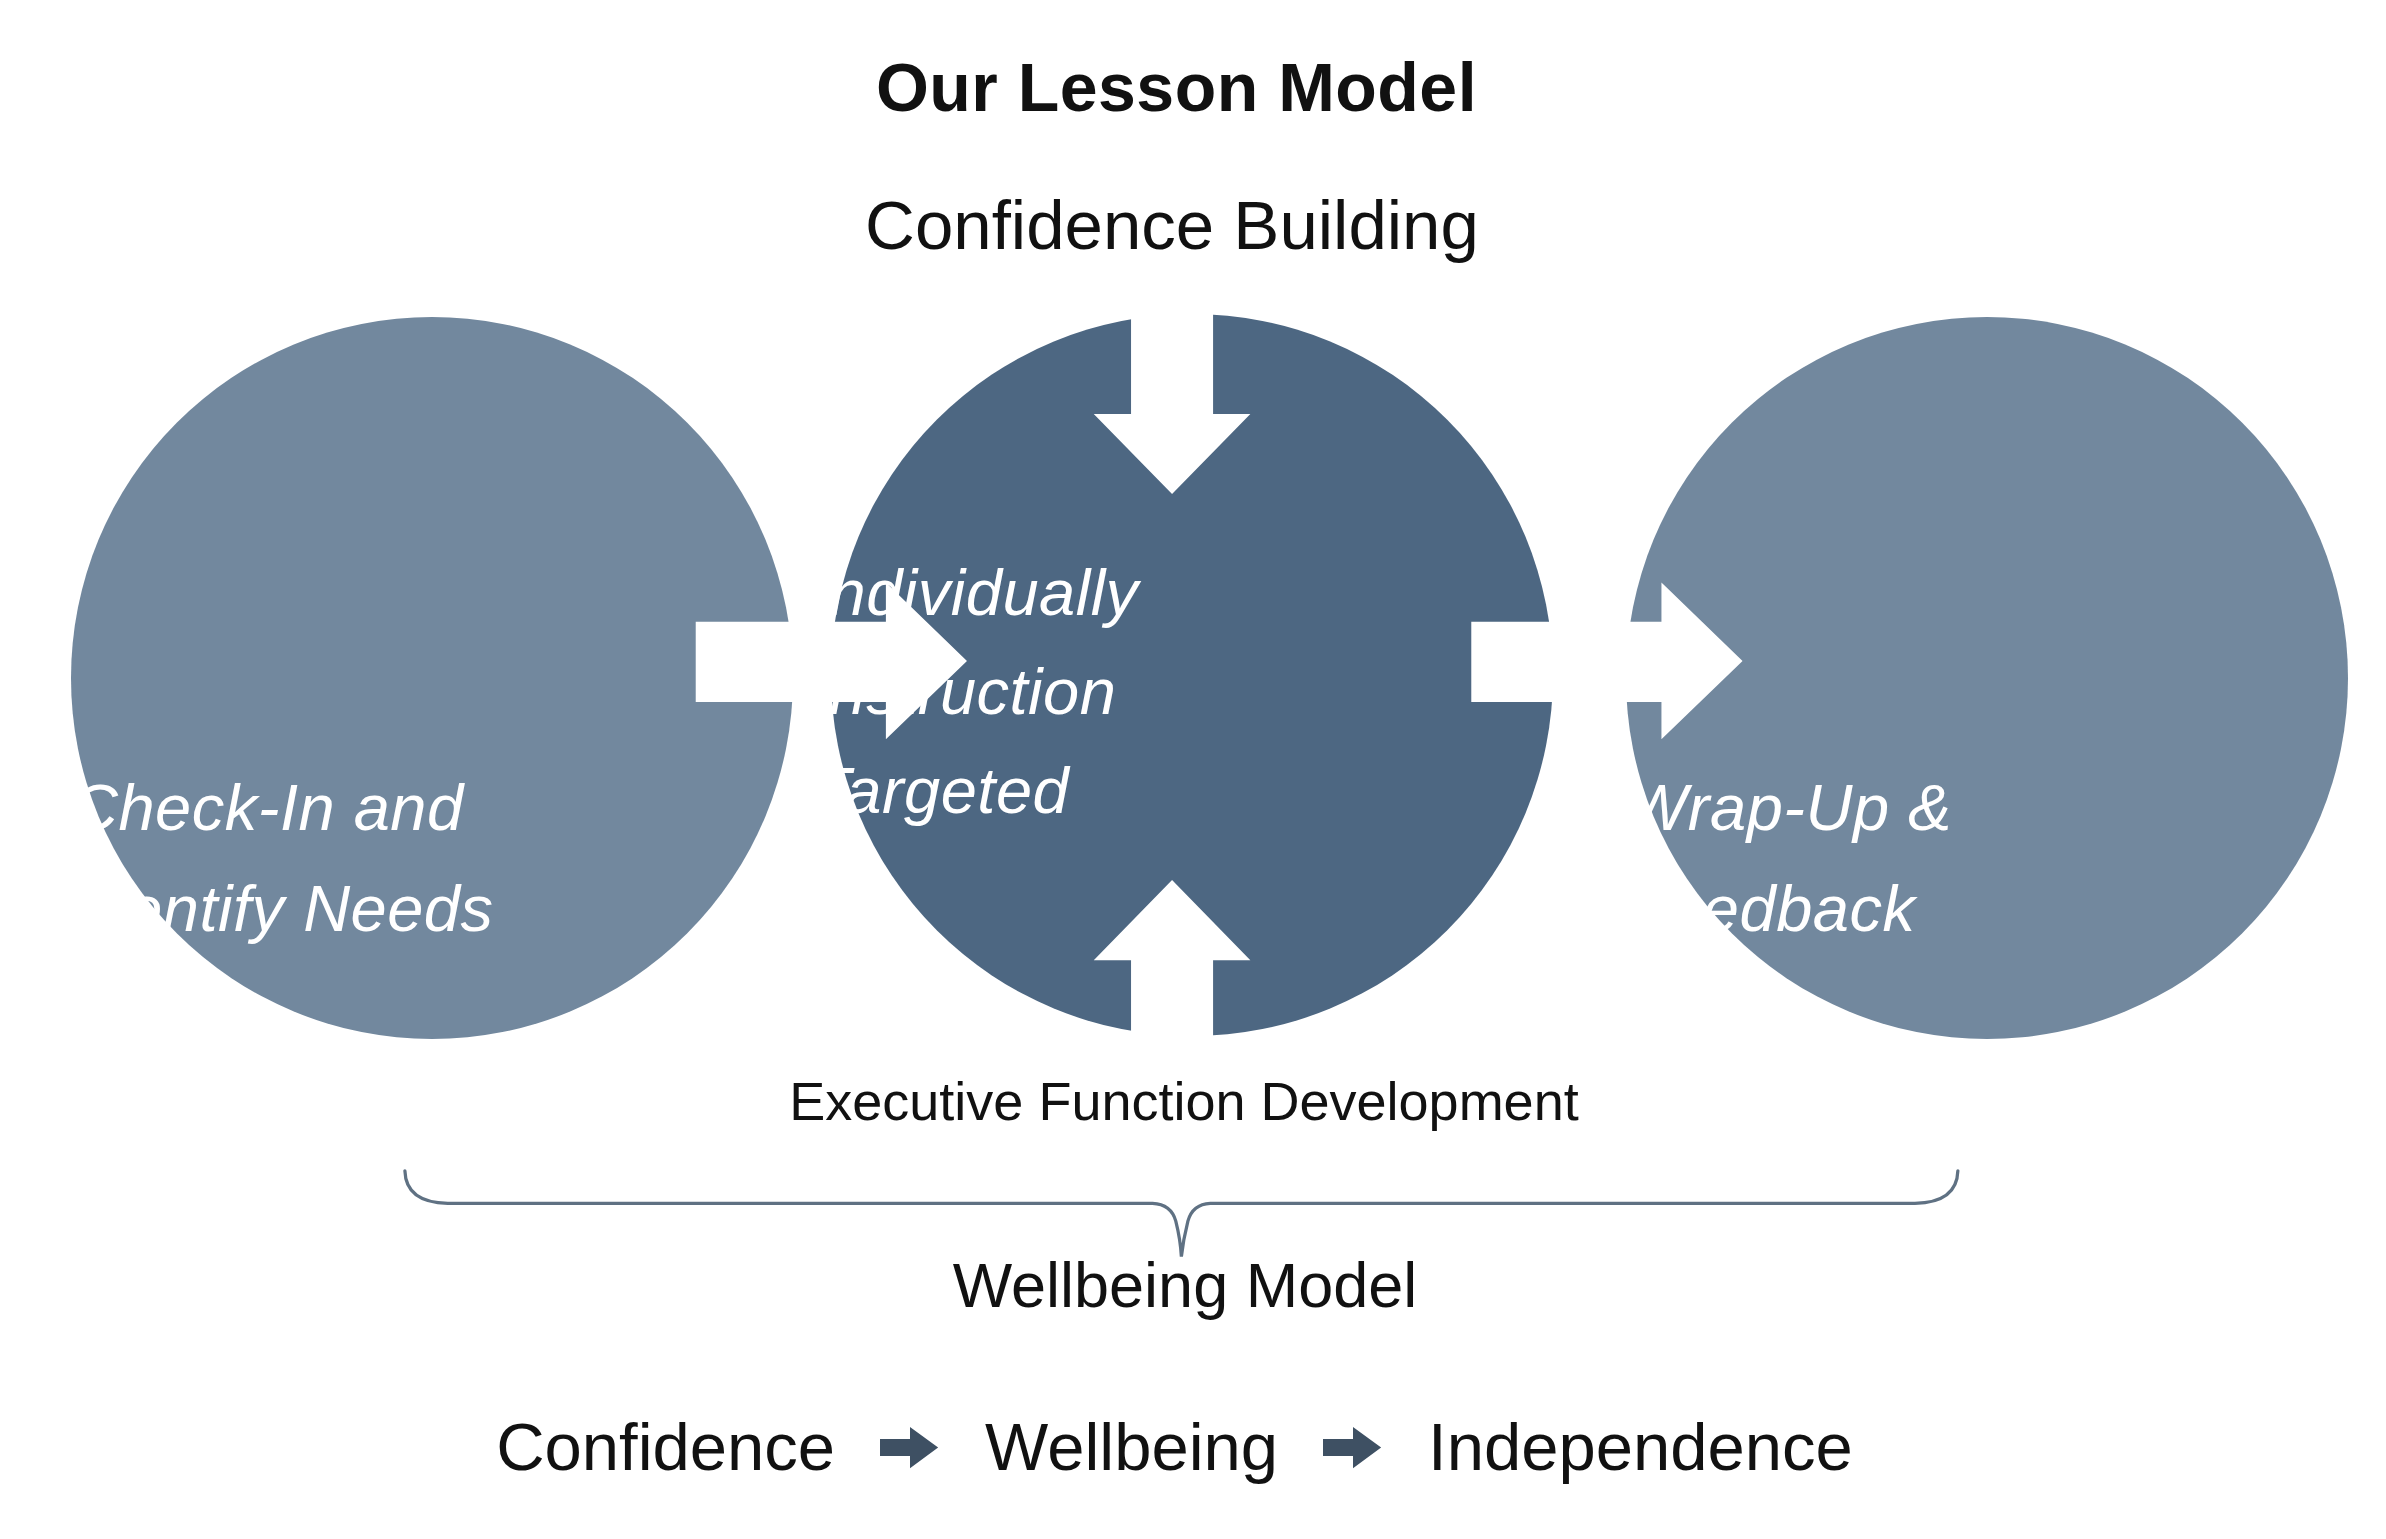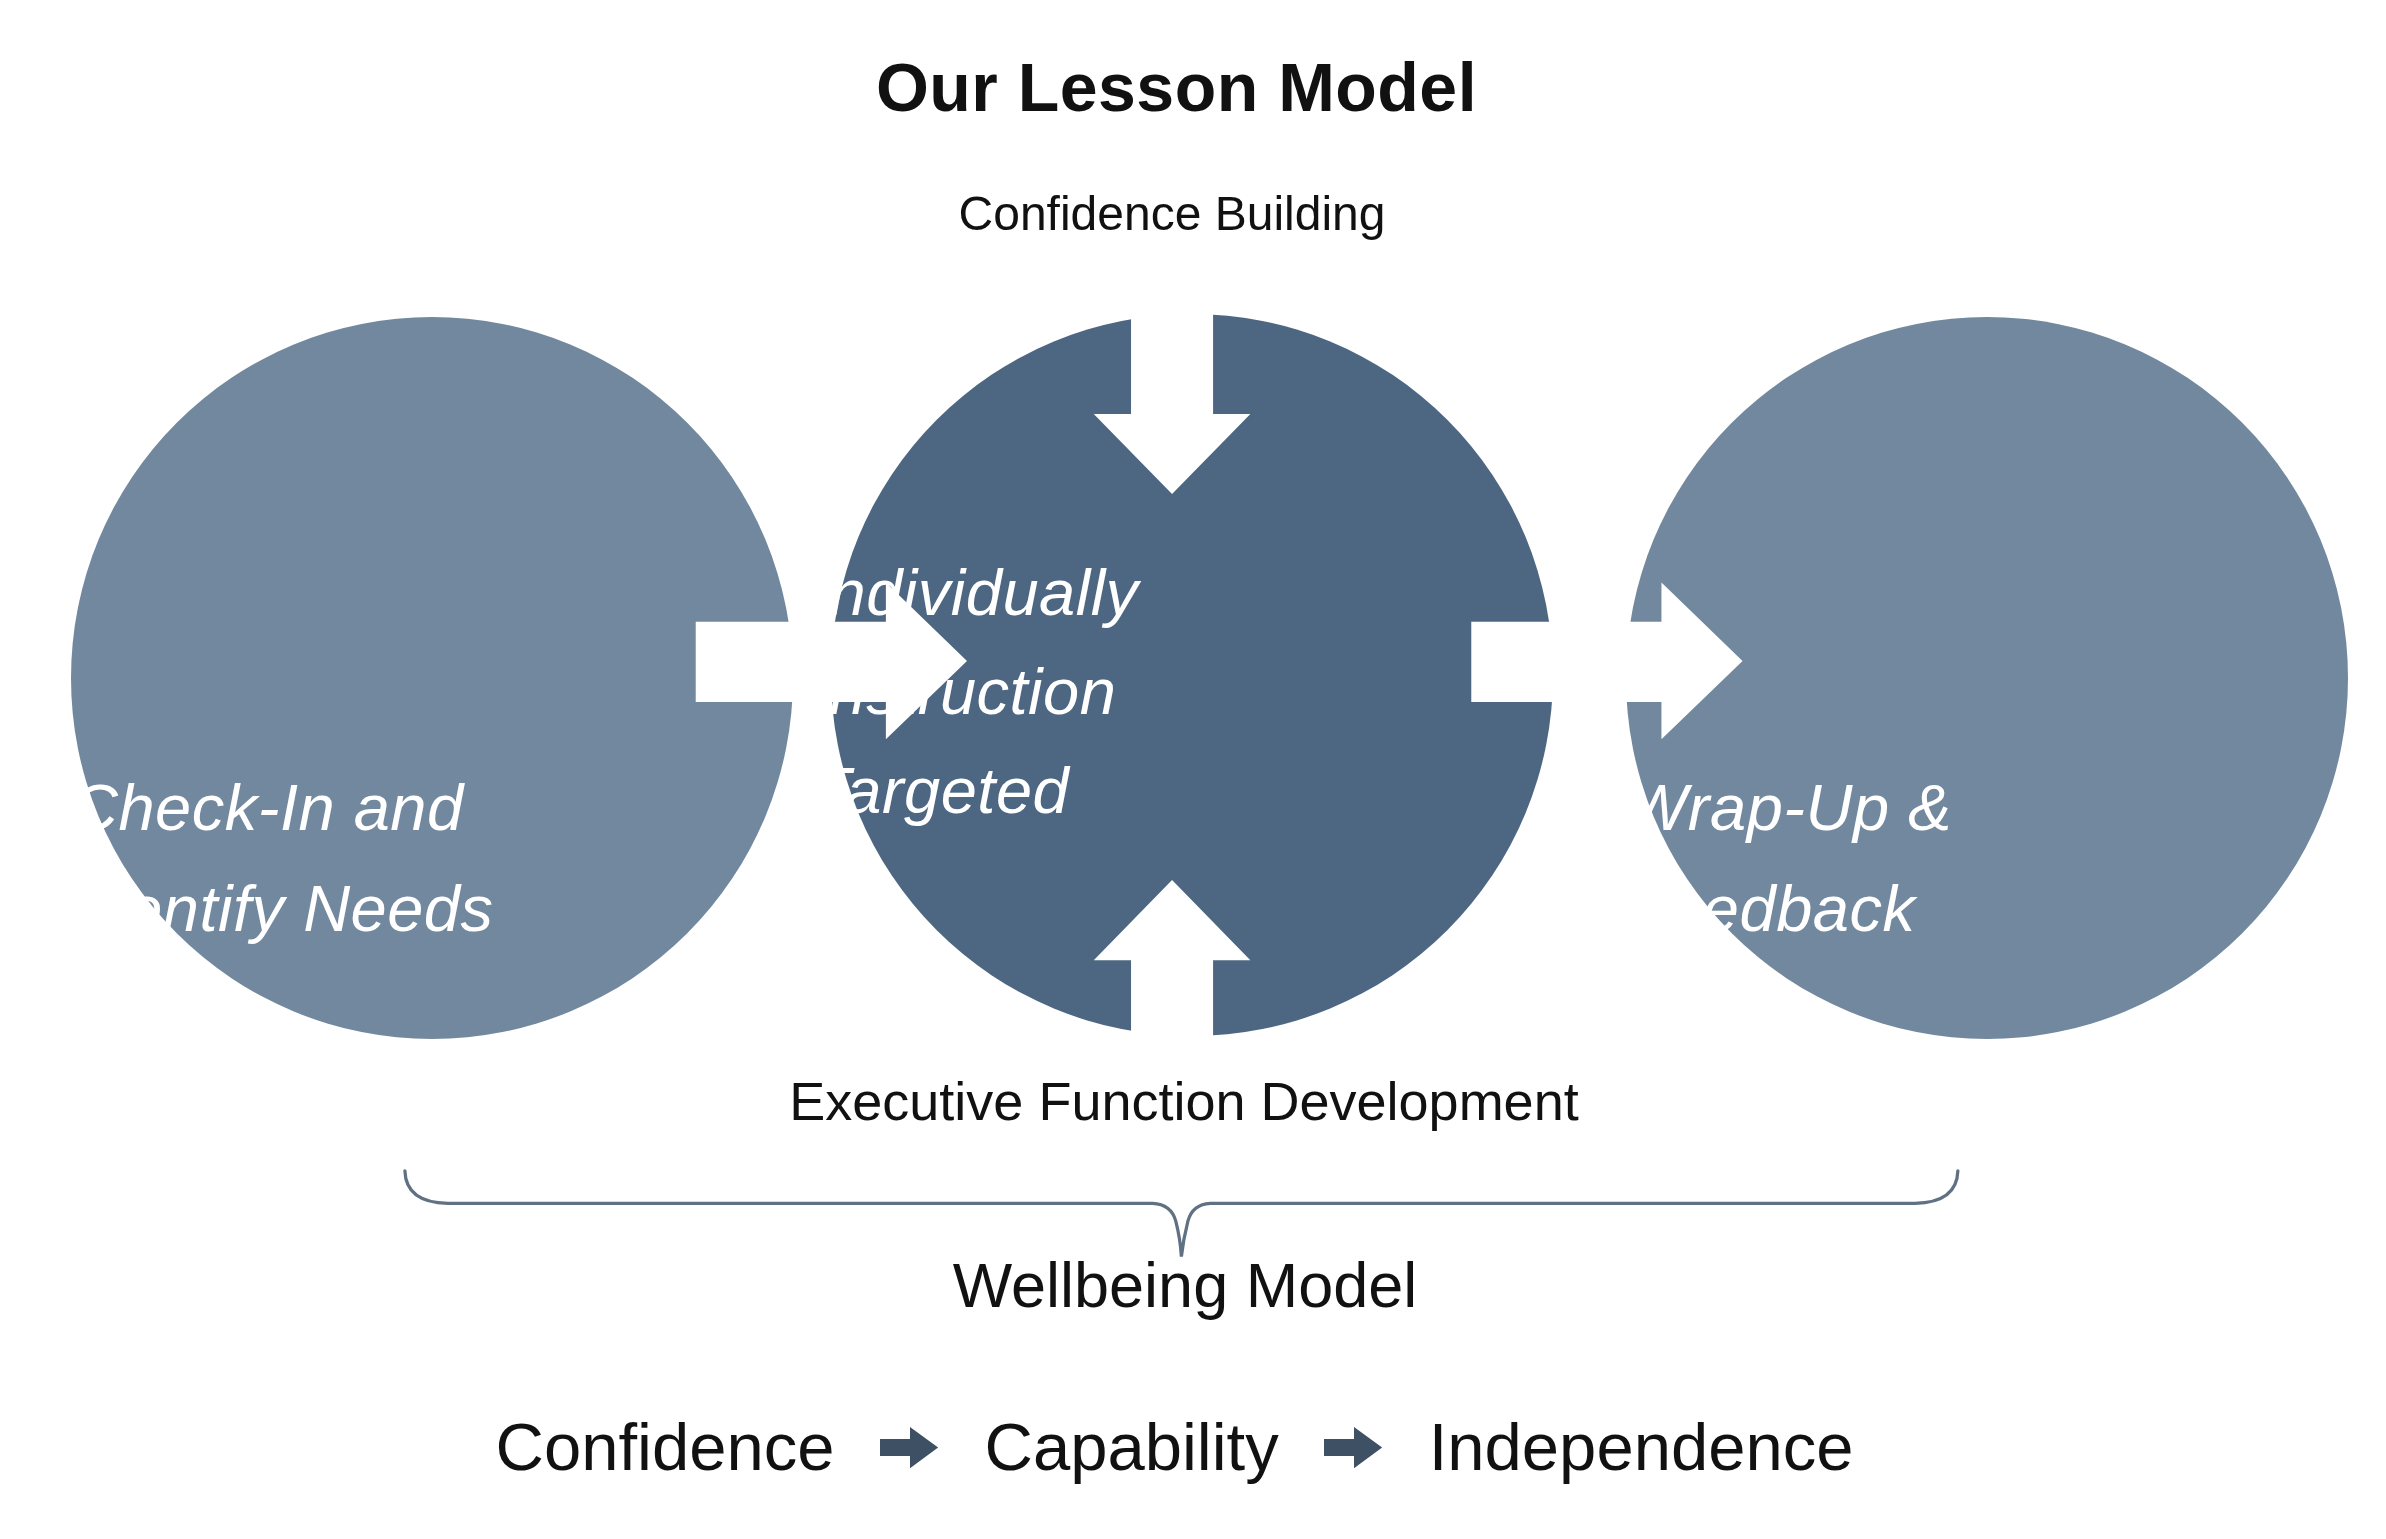--- a/index.html
+++ b/index.html
@@ -5,21 +5,21 @@
   html,body{margin:0;padding:0;background:#fff;}
   #stage{
     position:relative;
     width:2357px;height:1539px;
     background:#fff;
     font-family:"Liberation Sans", sans-serif;
     overflow:hidden;
   }
   .label{position:absolute;text-align:center;color:#111;}
   .title{top:48px;left:0;width:2353px;font-size:68px;font-weight:700;letter-spacing:0.5px;}
-  .subtitle{top:186px;left:0;width:2344px;font-size:48px;font-weight:400;}
+  .subtitle{top:186px;left:0;width:2344px;font-size:69px;font-weight:400;}
   .efd{top:1070px;left:0;width:2368px;font-size:54px;font-weight:400;}
   .wellbeing{top:1249px;left:0;width:2370px;font-size:63px;font-weight:400;}
   .circle{
     position:absolute;width:722px;height:722px;border-radius:50%;
     z-index:1;
   }
   .circle.left{left:71px;top:317px;}
   .circle.center{left:831px;top:314px;}
   .circle.right{left:1626px;top:317px;}
   .circle-text{
@@ -75,21 +75,21 @@
 
   <div class="label efd">Executive Function Development</div>
 
   <div class="label wellbeing">Wellbeing Model</div>
 
   <div class="progression">
     <span>Confidence</span>
     <svg class="prog-arrow" width="60" height="45" viewBox="0 0 64 48">
       <path d="M0,15 H32 V2 L62,24 L32,46 V33 H0 Z" fill="#3E5063"></path>
     </svg>
-    <span>Capability</span>
+    <span>Wellbeing</span>
     <svg class="prog-arrow" width="60" height="45" viewBox="0 0 64 48">
       <path d="M0,15 H32 V2 L62,24 L32,46 V33 H0 Z" fill="#3E5063"></path>
     </svg>
     <span>Independence</span>
   </div>
 
 </div>
 
 
 </body></html>

